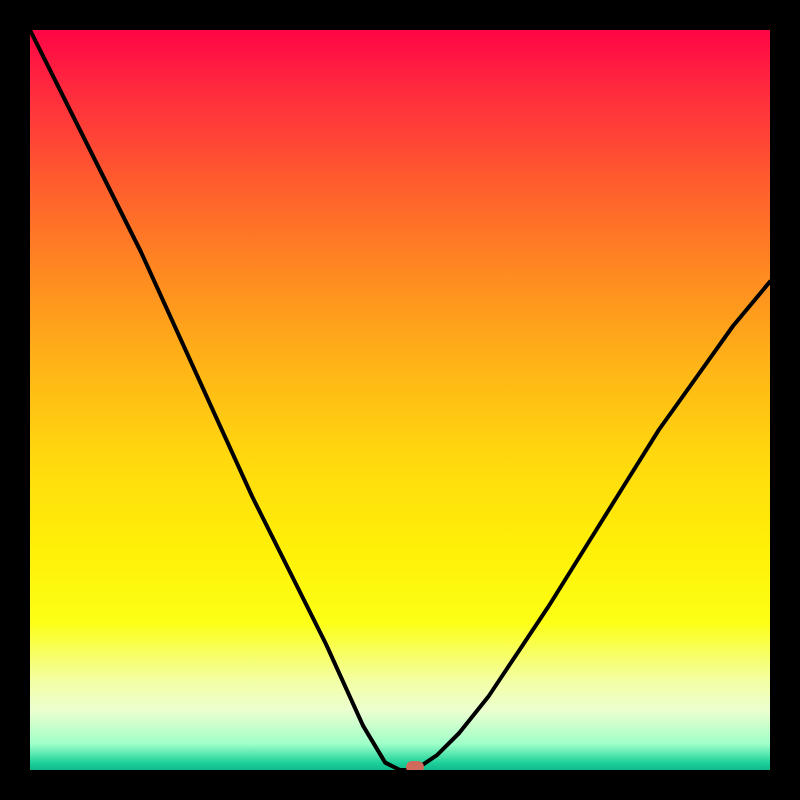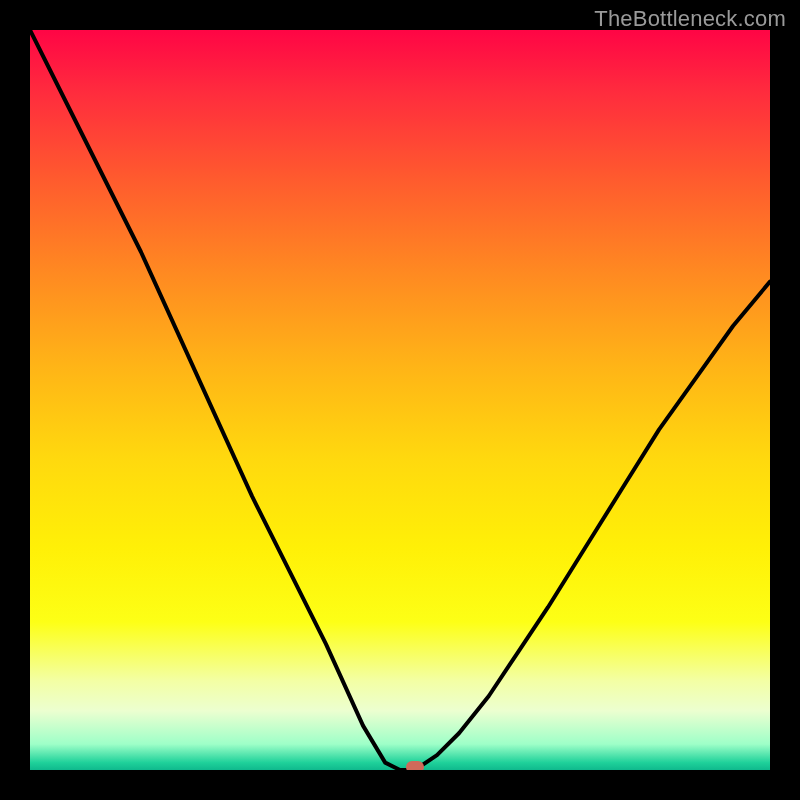--- a/index.html
+++ b/index.html
@@ -73,21 +73,20 @@
     color: #9a9a9a;
     font-size: 22px;
     font-weight: 500;
     letter-spacing: 0.2px;
   }
 </style>
 </head>
 <body>
 
 <div class="frame">
-  <div class="attribution">TheBottleneck.com</div>
 
   <div class="plot-area">
     <div class="gradient"></div>
 
     <svg class="curve-svg" viewBox="0 0 740 740" preserveAspectRatio="none">
       <path id="curve-path" class="curve-path" d="M0.0 0.0 L37.0 74.0 L74.0 148.0 L111.0 222.0 L148.0 303.4 L185.0 384.8 L222.0 466.2 L259.0 540.2 L296.0 614.2 L333.0 695.6 L355.2 732.6 L370.0 740.0 L384.8 740.0 L407.0 725.2 L429.2 703.0 L458.8 666.0 L488.4 621.6 L518.0 577.2 L555.0 518.0 L592.0 458.8 L629.0 399.6 L666.0 347.8 L703.0 296.0 L740.0 251.6"></path>
     </svg>
 
     <div id="marker" class="marker" style="left: 384.8px; top: 737px; background: rgb(208, 106, 90);"></div>
   </div>

